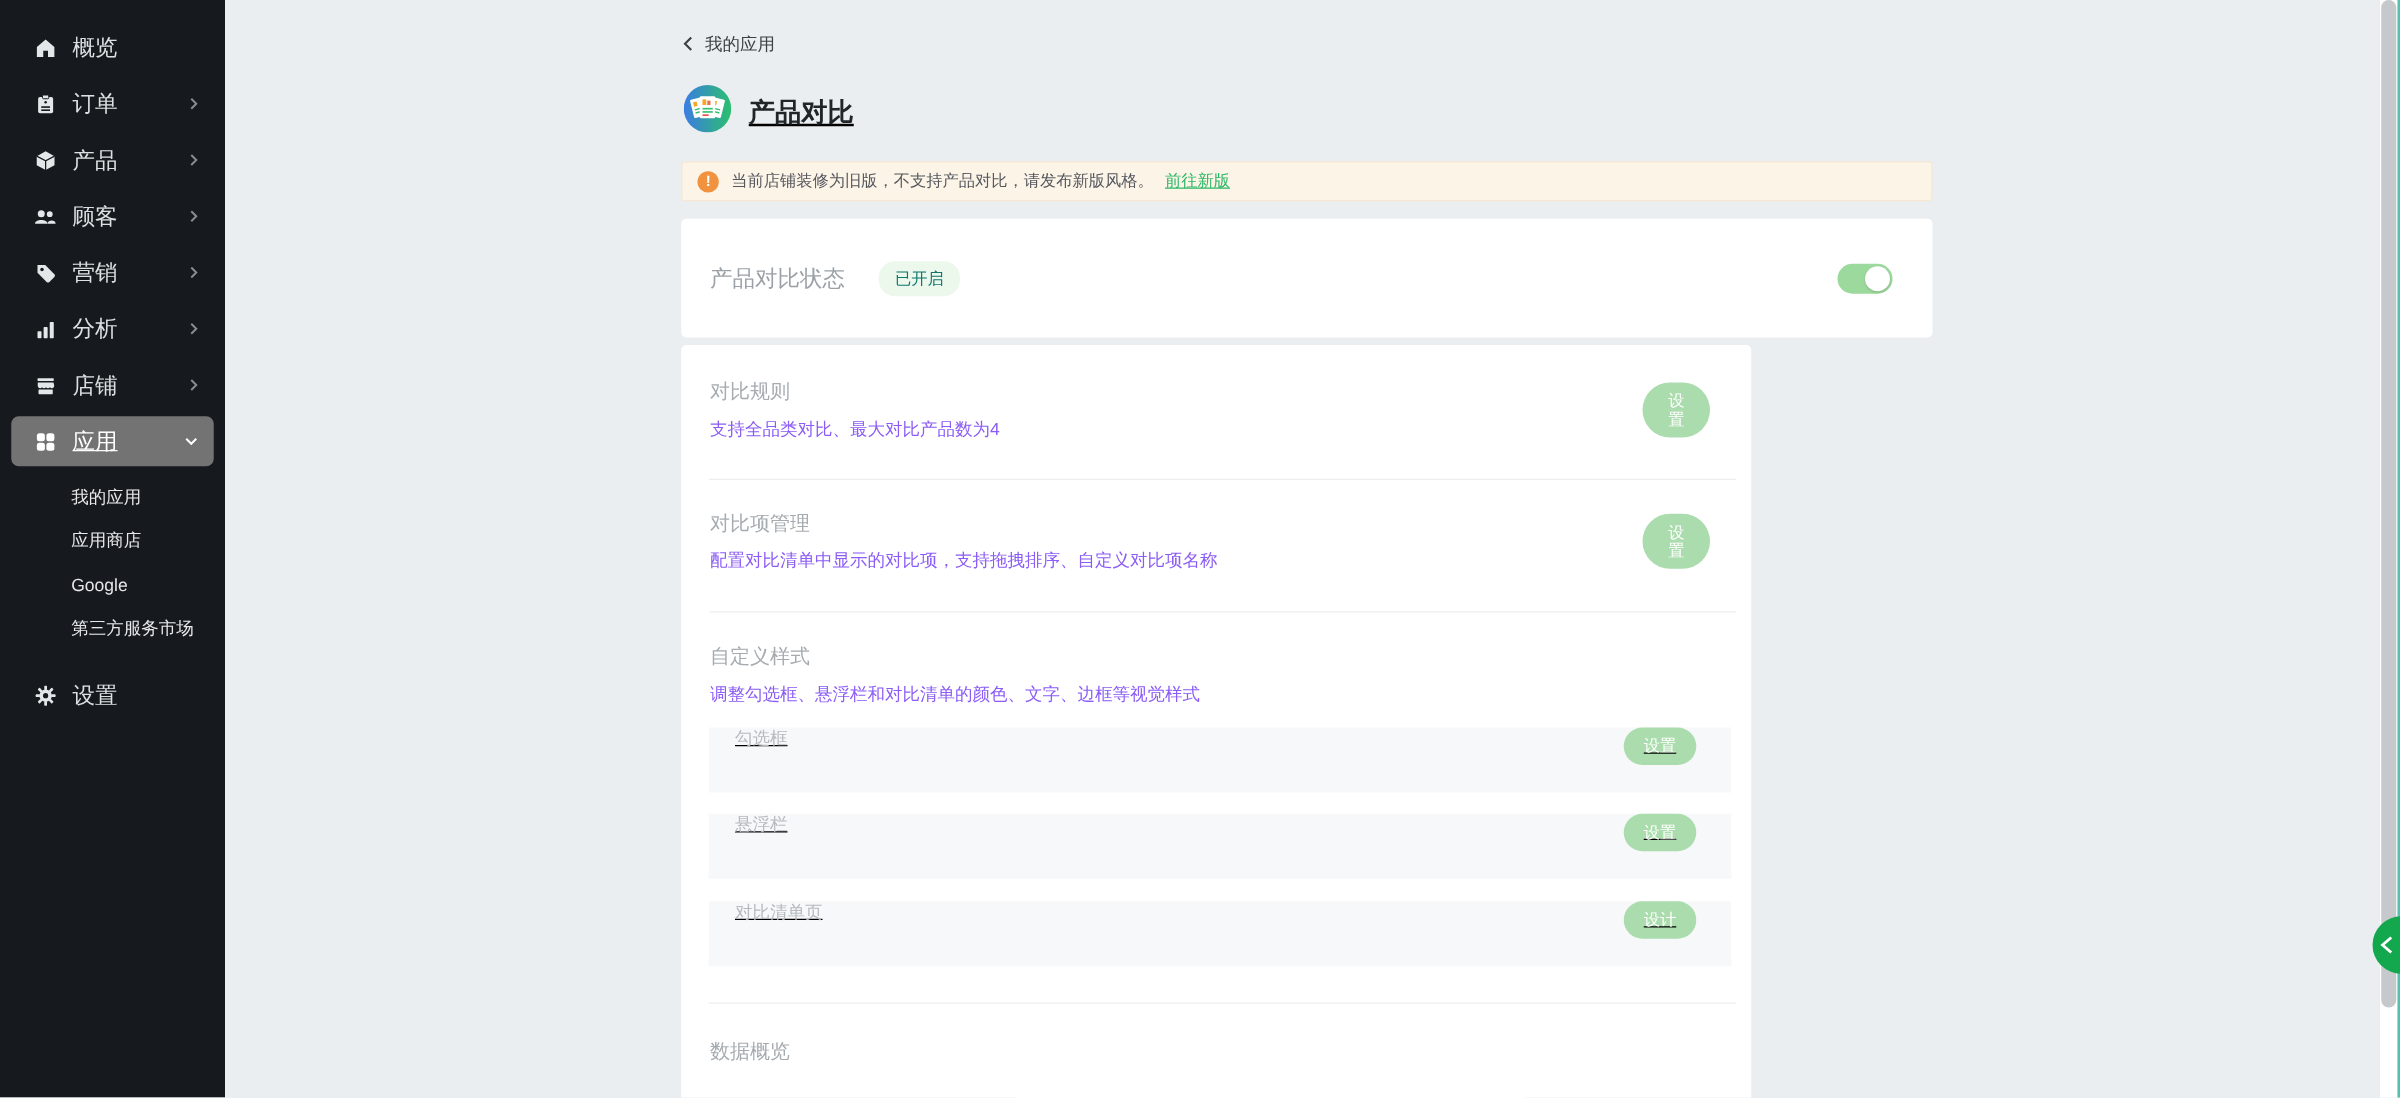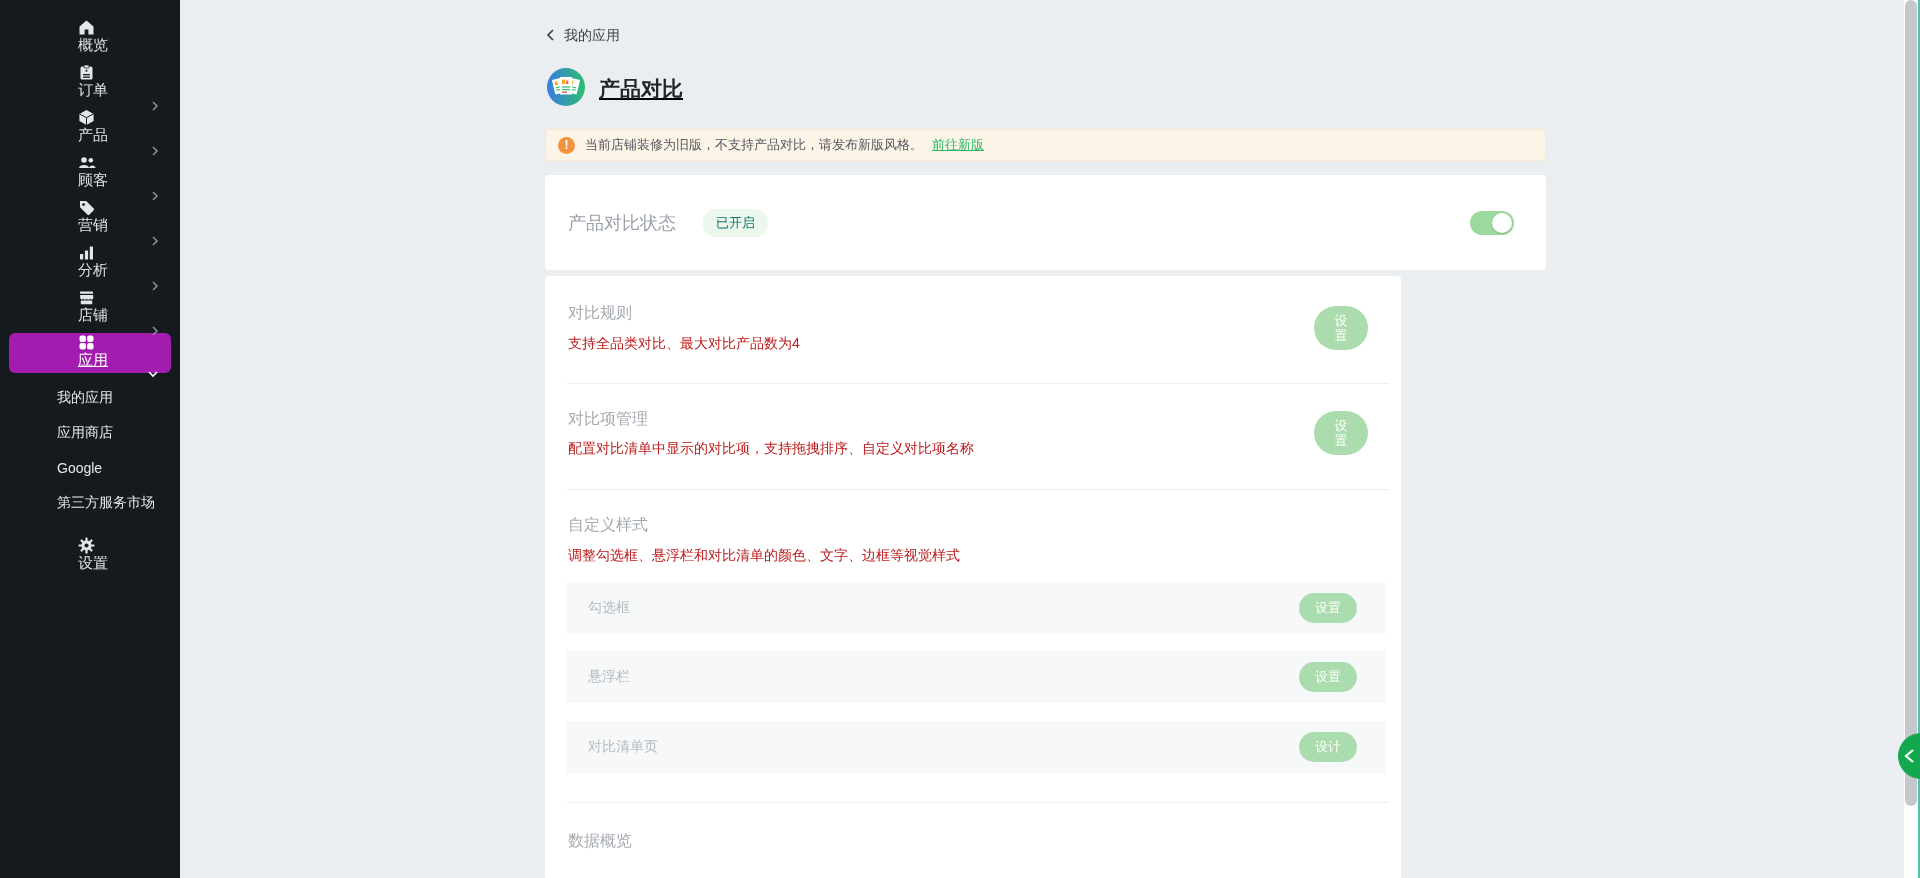--- a/index.html
+++ b/index.html
@@ -2,24 +2,24 @@
 <html><head>
 <meta charset="utf-8">
 <style>
   * { margin:0; padding:0; box-sizing:border-box; }
   html,body { width:1920px; height:878px; overflow:hidden; }
   body { font-family:"Liberation Sans","DejaVu Sans",sans-serif; background:#ebeef0; display:flex; }
 
   
   .sidebar { width:180px; height:878px; background:#16191d; flex:0 0 180px; padding-top:13px; }
   .nav-item { height:40px; margin:5px 9px; border-radius:6px; display:flex; align-items:center;
-              padding:0 12px 0 18px; color:#dde0e3; font-size:15px; cursor:pointer;flex-direction:column; }
+              padding:0 12px 0 18px; color:#dde0e3; font-size:18px; cursor:pointer; }
   .nav-item .ic { width:18px; height:18px; margin-right:13px; flex:0 0 18px; display:flex; align-items:center; justify-content:center; }
   .nav-item .chev { margin-left:auto; display:flex; }
-  .nav-item.active { background:#a21caf; color:#ffffff;text-decoration:underline; }
+  .nav-item.active { background:#737373; color:#ffffff;text-decoration:underline; }
   .subnav { padding:2px 0 0 0; }
   .subnav-item { height:35px; display:flex; align-items:center; padding-left:57px; color:#e6e8ea; font-size:14px; cursor:pointer; }
   .nav-item.settings { margin-top:16px; }
 
   
   .main { position:relative; flex:1; height:878px; }
   .content { position:absolute; left:365px; top:0; width:1001px; }
 
   .back-row { position:absolute; top:27px; left:0; display:flex; align-items:center; gap:9px;
               color:#3c4146; font-size:14px; cursor:pointer; }
@@ -38,28 +38,28 @@
   .status-title { font-size:18px; color:#9ba1a7; }
   .status-badge { margin-left:27px; background:#edf8ed; color:#0f766e; font-size:13px;
                   padding:5px 13px; border-radius:13px; }
   .toggle { margin-left:auto; width:44px; height:24px; border-radius:12px; background:#9cd99c; position:relative; cursor:pointer; }
   .toggle .knob { position:absolute; top:2px; right:2px; width:20px; height:20px; border-radius:50%;
                   background:#ffffff; box-shadow:0 1px 2px rgba(0,0,0,.15); }
 
   .big-card { position:absolute; top:276px; left:0; width:856px; height:608px; background:#ffffff;
               border-radius:4px 4px 0 0; overflow:hidden; }
   .sec-title { position:absolute; left:23px; font-size:16px; color:#a6abb0; }
-  .sec-sub { position:absolute; left:23px; font-size:14px; color:#b91c1c; }
+  .sec-sub { position:absolute; left:23px; font-size:14px; color:#8b5cf6; }
   .divider { position:absolute; left:22px; right:12px; height:1px; background:#eceef0; }
 
   .btn-set { position:absolute; right:33px; width:54px; height:44px; border-radius:22px; background:#abdcad;
              color:#ffffff; font-size:13px; line-height:15px; display:flex; align-items:center; justify-content:center;
              text-align:center; padding:0 15px; cursor:pointer; word-break:break-all; }
   .style-row { position:absolute; left:22px; right:16px; height:52px; background:#f7f8f9;
-               display:flex; align-items:center; padding:0 28px 0 21px; }
+               display:flex; padding:0 28px 0 21px;text-decoration:underline; }
   .row-label { font-size:14px; color:#b5babe; }
   .btn-row { margin-left:auto; min-width:58px; height:30px; border-radius:15px; background:#abdcad; color:#ffffff;
              font-size:13px; display:flex; align-items:center; justify-content:center; padding:0 14px; cursor:pointer; }
 
   
   .scrollbar { position:absolute; right:2px; top:0; width:14px; height:878px; background:#ffffff; }
   .scroll-thumb { position:absolute; top:0; left:1px; width:12px; height:806px; border-radius:7px; background:#c6c9cc; cursor:pointer; }
   .edge-line { position:absolute; right:0; top:0; width:2px; height:878px; background:#55c0ad; }
   .collapse-btn { position:absolute; left:1898px; top:733px; width:46px; height:46px; border-radius:50%;
                   background:#14a84e; display:flex; align-items:center; padding-left:5px; cursor:pointer; z-index:5; }

